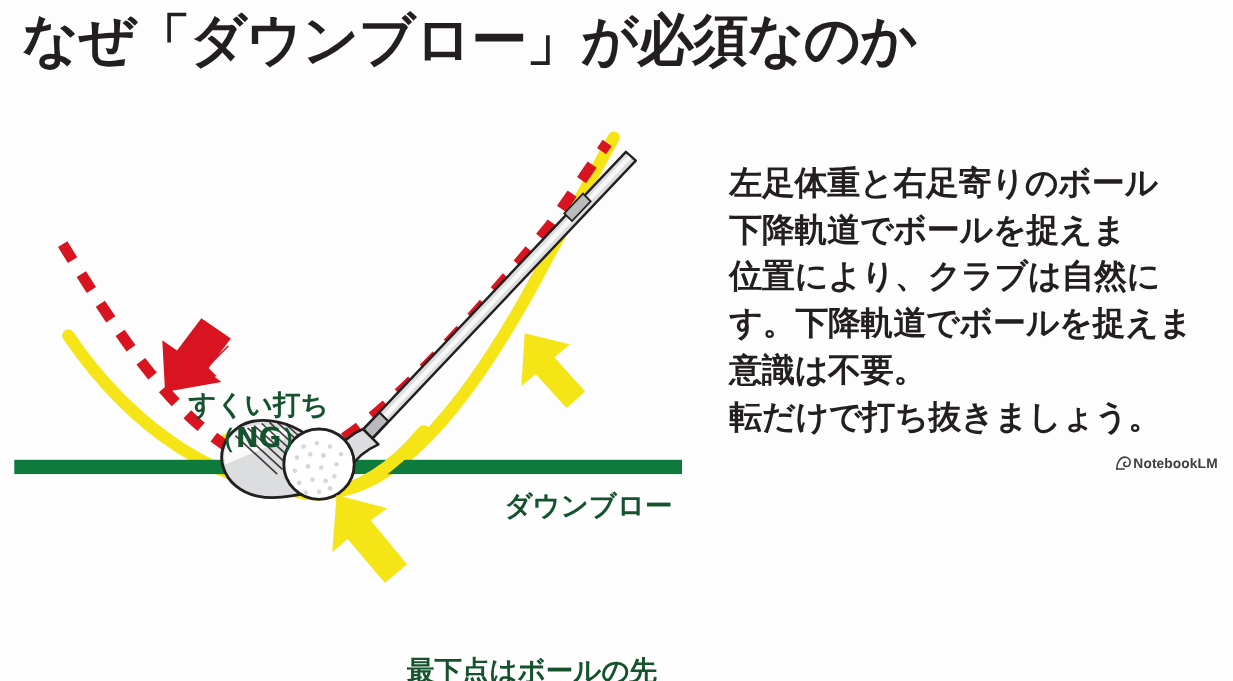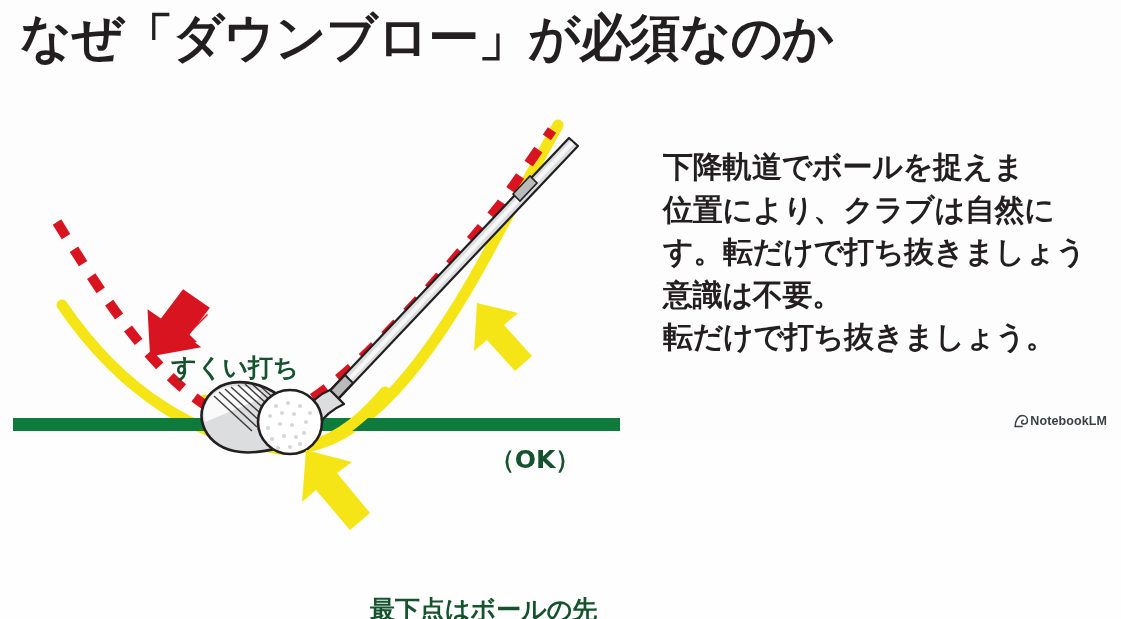--- a/index.html
+++ b/index.html
@@ -141,33 +141,35 @@
       </g>
 
       <g>
         <path d="M 306 350 L 302 402 L 316 390 L 350 430 L 370 413 L 337 373 L 352 362 Z" fill="#F6E516"></path>
       </g>
 
     </svg>
 
     <div class="dlabel" id="label-ng">
       <div>すくい打ち</div>
+      <div>（NG）</div>
     </div>
 
     <div class="dlabel" id="label-ok">
-      <div>（OK）</div>
+      <div>ダウンブロー</div>
     </div>
 
     <div class="dlabel" id="label-low">最下点はボールの先</div>
   </div>
 
   <div id="rightcol">
+    <p>左足体重と右足寄りのボール</p>
     <p>下降軌道でボールを捉えま</p>
     <p>位置により、クラブは自然に</p>
-    <p>す。転だけで打ち抜きましょう</p>
+    <p>す。下降軌道でボールを捉えま</p>
     <p>意識は不要。</p>
     <p>転だけで打ち抜きましょう。</p>
   </div>
 
   <div id="watermark">
     <span>
       <svg width="15" height="14" viewBox="0 0 15 14" xmlns="http://www.w3.org/2000/svg">
         <path d="M1.2 12.4 C 1.2 6.4, 4.6 1.6, 8.4 1.6 C 11.4 1.6, 13.4 3.7, 13.4 6.3
                  C 13.4 8.5, 11.9 10.1, 10.1 10.1 C 8.7 10.1, 7.7 9.1, 7.7 7.9
                  C 7.7 6.9, 8.4 6.2, 9.2 6.2" fill="none" stroke="#3c4043" stroke-width="1.5" stroke-linecap="round"></path>

